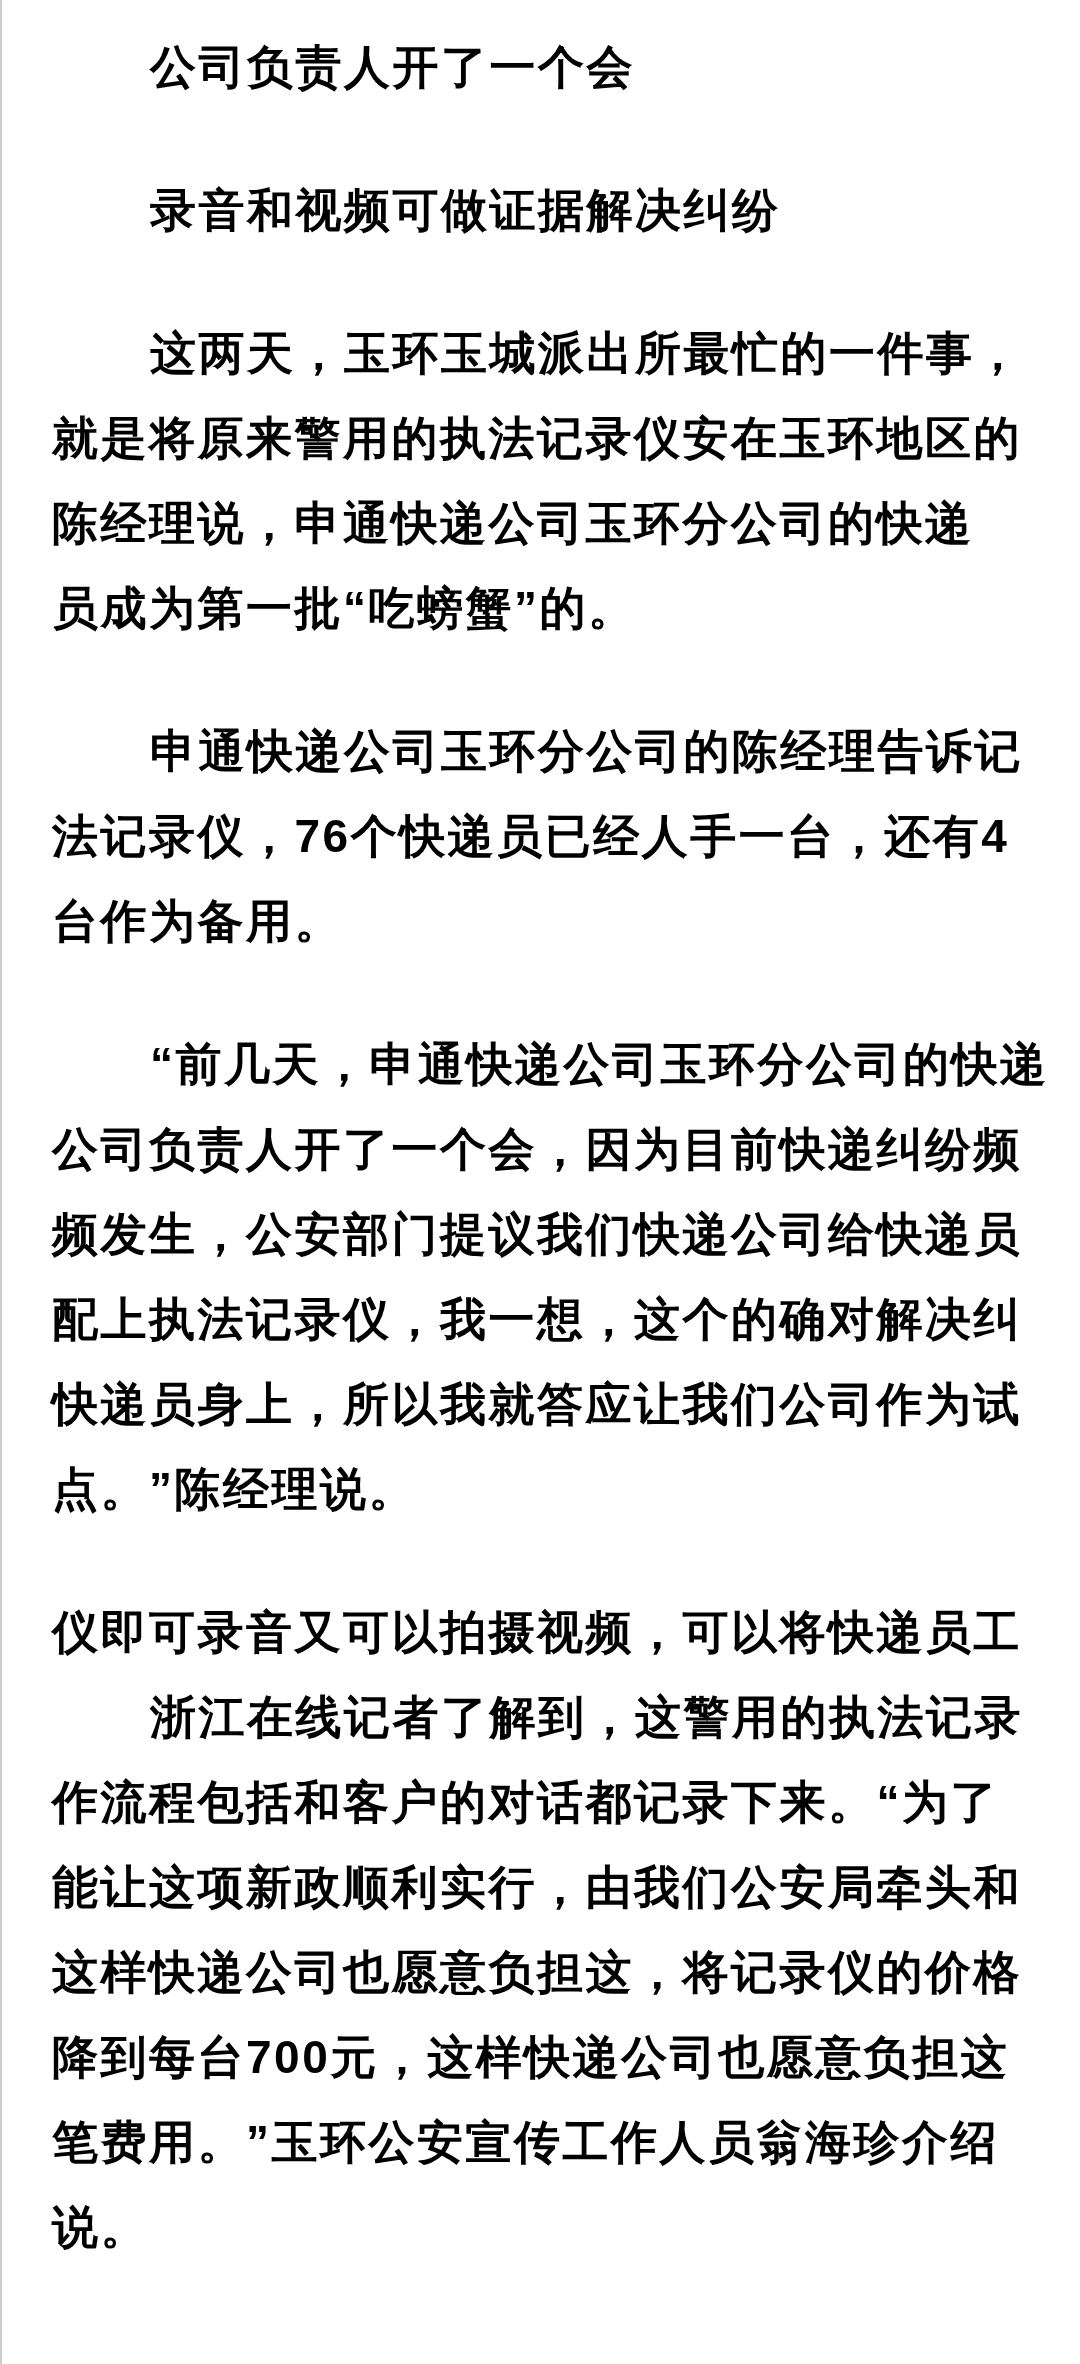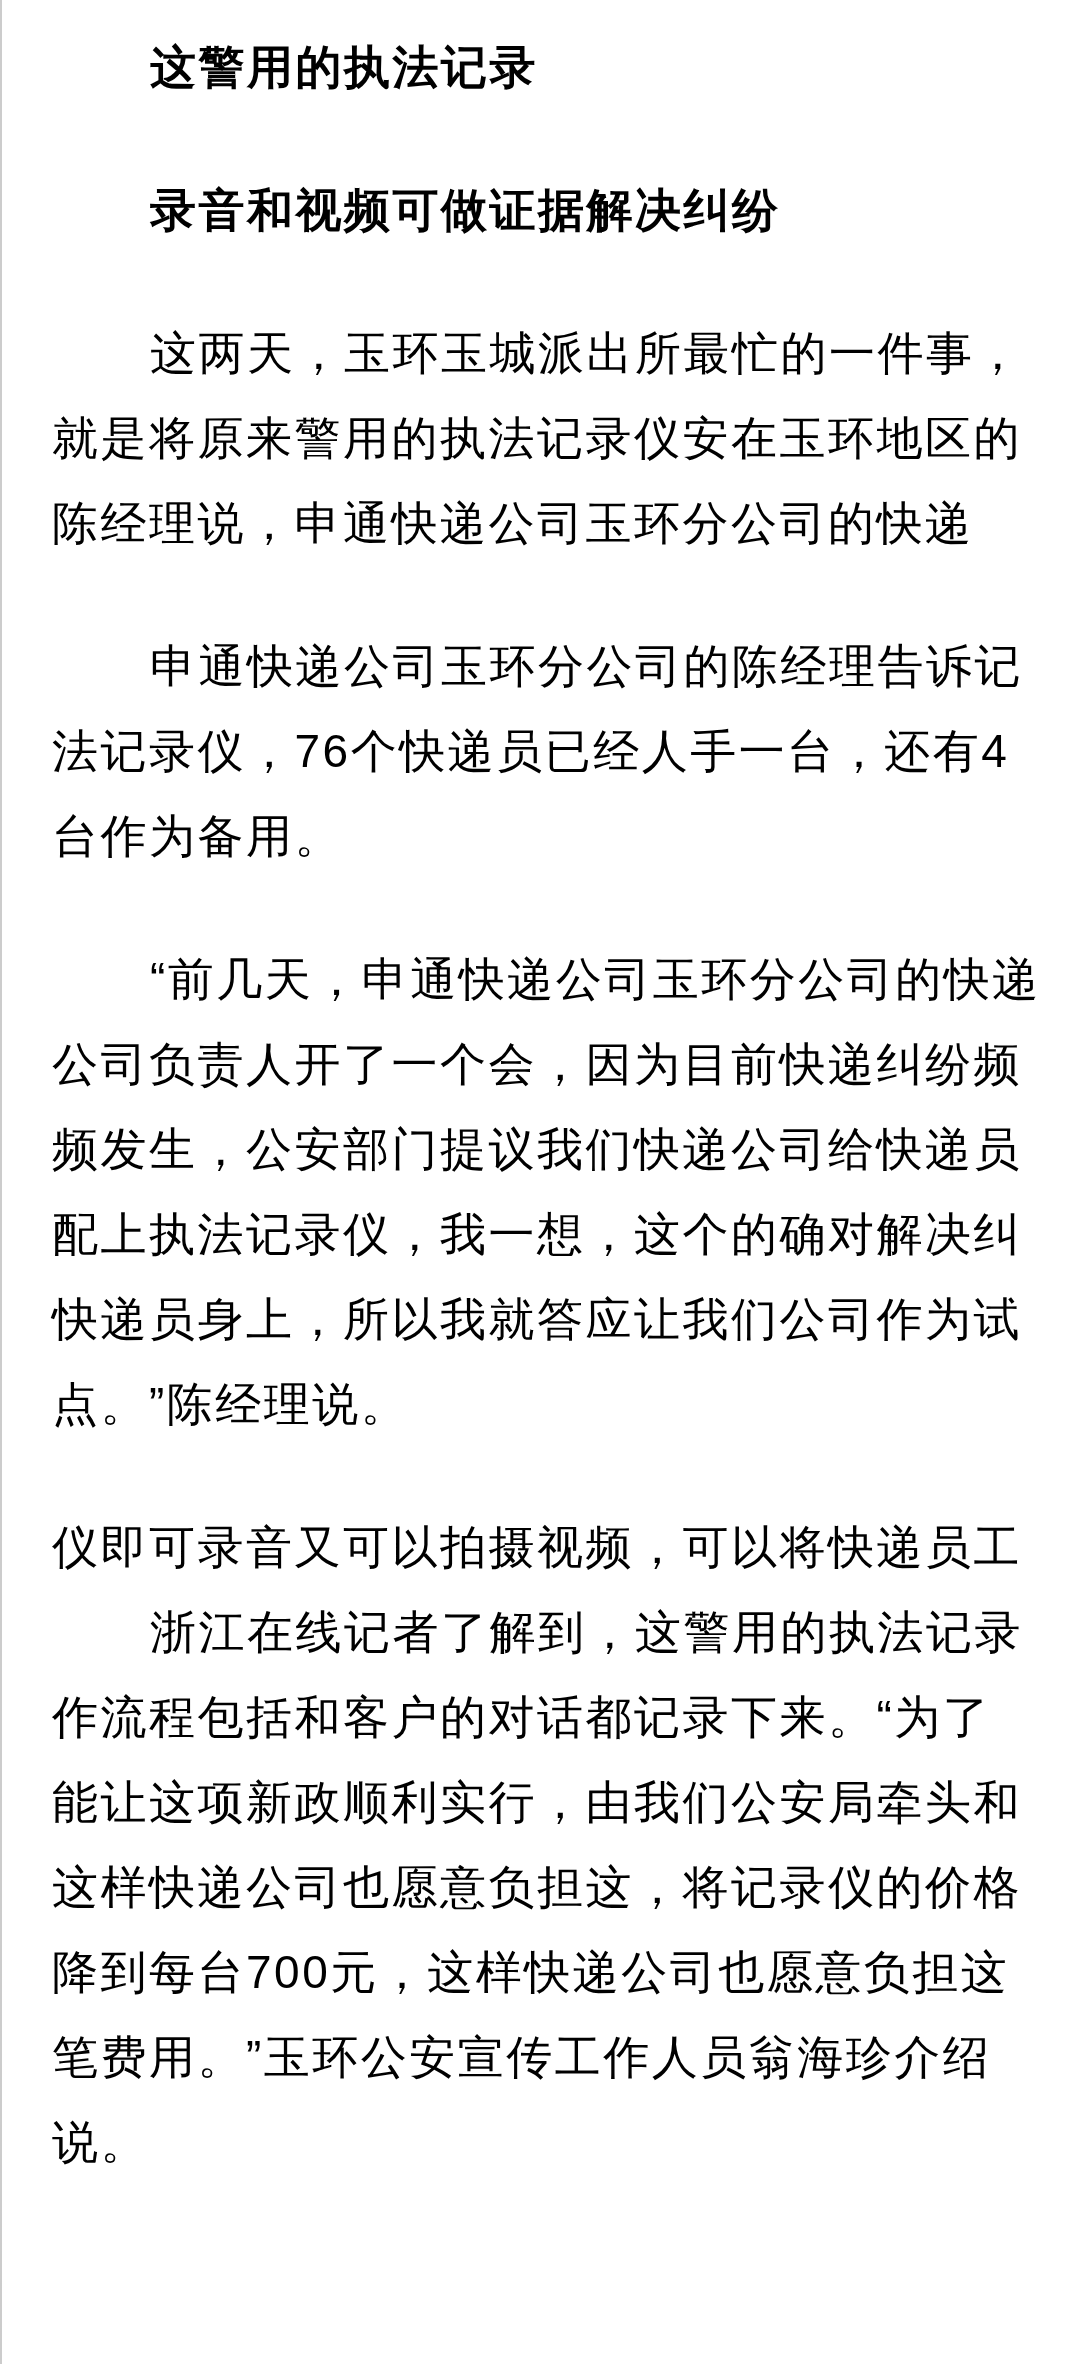--- a/index.html
+++ b/index.html
@@ -26,20 +26,21 @@
     height: 100%;
     background: #cccccc;
   }
   .line {
     font-size: 46px;
     line-height: 85px;
     letter-spacing: 2.5px;
     white-space: nowrap;
     margin: 0;
     padding: 0;
+    font-weight: bold;
   }
   .indent {
     padding-left: 98px;
   }
   .headline {
     font-weight: bold;
     margin: 0 0 58px 0;
   }
   .paragraph {
     margin: 0 0 58px 0;
@@ -47,28 +48,29 @@
   .paragraph:last-child {
     margin-bottom: 0;
   }
 </style>
 </head>
 <body>
 
 <div class="page">
   <div class="edge-line"></div>
 
-  <h1 class="line indent headline">这警用的执法记录</h1>
+  <h1 class="line indent headline">公司负责人开了一个会</h1>
 
   <h2 class="line indent headline">录音和视频可做证据解决纠纷</h2>
 
   <div class="paragraph">
     <div class="line indent">这两天，玉环玉城派出所最忙的一件事，</div>
     <div class="line">就是将原来警用的执法记录仪安在玉环地区的</div>
     <div class="line">陈经理说，申通快递公司玉环分公司的快递</div>
+    <div class="line">员成为第一批“吃螃蟹”的。</div>
   </div>
 
   <div class="paragraph">
     <div class="line indent">申通快递公司玉环分公司的陈经理告诉记</div>
     <div class="line">法记录仪，76个快递员已经人手一台，还有4</div>
     <div class="line">台作为备用。</div>
   </div>
 
   <div class="paragraph">
     <div class="line indent">“前几天，申通快递公司玉环分公司的快递</div>

